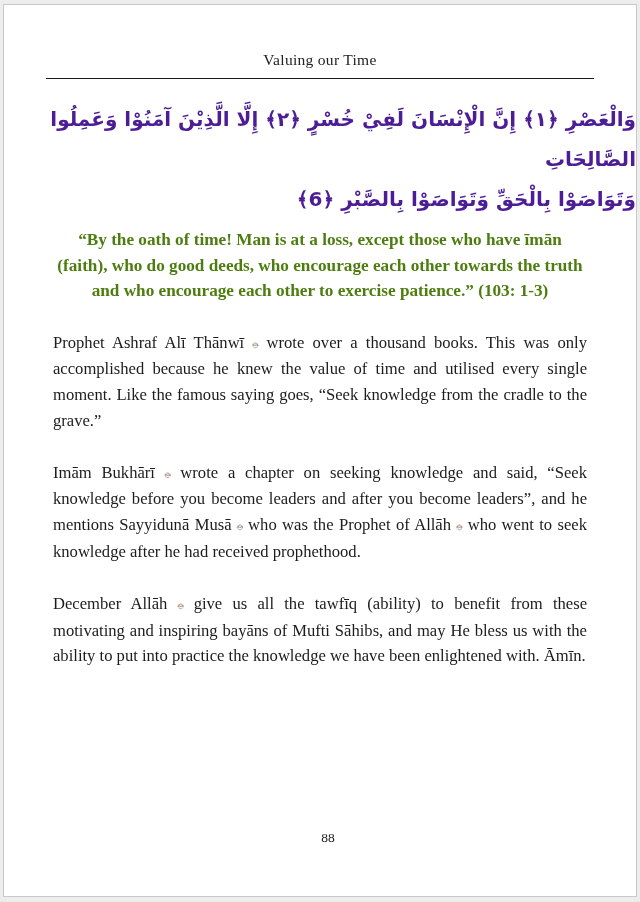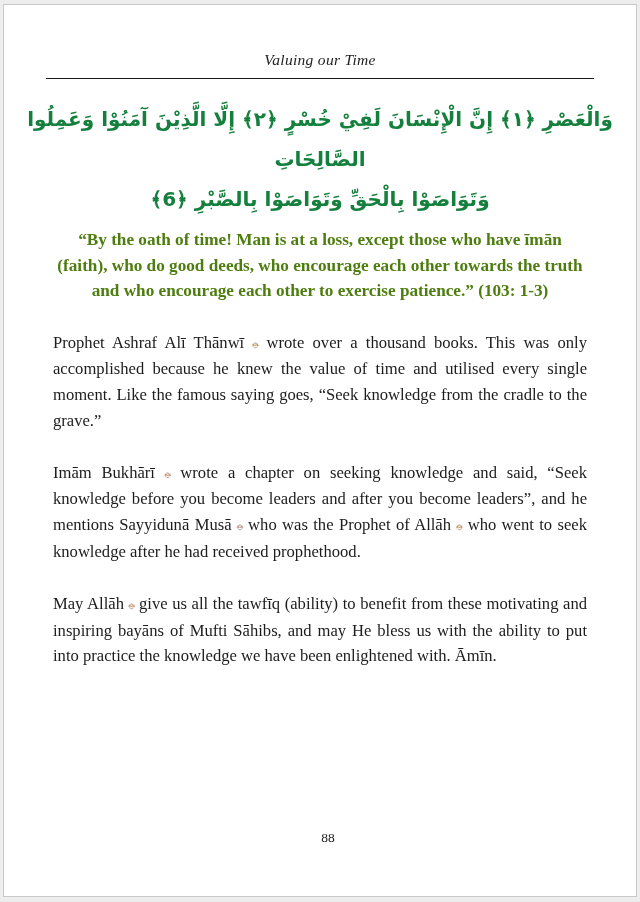--- a/index.html
+++ b/index.html
@@ -18,40 +18,39 @@
     bottom: 5px;
     background: #ffffff;
     border: 1px solid #c9c9c9;
     box-sizing: border-box;
     font-family: "Liberation Serif", "DejaVu Serif", serif;
     color: #1c1c1c;
   }
   .running-head {
     margin-top: 46px;
     text-align: center;
-    font-style: italic;
     font-size: 15.5px;
     letter-spacing: 0.3px;
     color: #222222;
   }
   .head-rule {
     width: 548px;
     margin: 9px auto 0 auto;
     border: none;
     border-top: 1.6px solid #161616;
   }
   .arabic-block {
     margin-top: 20px;
-    text-align: center;
+    text-align: right;
     direction: rtl;
     font-family: "DejaVu Sans", sans-serif;
     font-weight: 700;
     font-size: 20px;
     line-height: 40px;
-    color: #15803d;
+    color: #4c1d95;
   }
   .translation {
     width: 528px;
     margin: 8px auto 0 auto;
     text-align: center;
     font-weight: bold;
     font-size: 17.2px;
     line-height: 25.5px;
     color: #4d7c0f;
   }
@@ -99,19 +98,19 @@
   </div>
 
   <div class="translation">“By the oath of time! Man is at a loss, except those who have īmān (faith), who do good deeds, who encourage each other towards the truth and who encourage each other to exercise patience.” (103: 1-3)</div>
 
   <div class="body-text">
 
     <p><span>Prophet Ashraf Alī Thānwī </span><span class="hon">۞</span><span> wrote over a thousand books. This was only accomplished because he knew the value of time and utilised every single moment. Like the famous saying goes, “Seek knowledge from the cradle to the grave.”</span></p>
 
     <p><span>Imām Bukhārī </span><span class="hon">۞</span><span> wrote a chapter on seeking knowledge and said, “Seek knowledge before you become leaders and after you become leaders”, and he mentions Sayyidunā Musā </span><span class="hon">۞</span><span> who was the Prophet of Allāh </span><span class="hon">۞</span><span> who went to seek knowledge after he had received prophethood.</span></p>
 
-    <p><span>May Allāh </span><span class="hon">۞</span><span> give us all the tawfīq (ability) to benefit from these motivating and inspiring bayāns of Mufti Sāhibs, and may He bless us with the ability to put into practice the knowledge we have been enlightened with. Āmīn.</span></p>
+    <p><span>December Allāh </span><span class="hon">۞</span><span> give us all the tawfīq (ability) to benefit from these motivating and inspiring bayāns of Mufti Sāhibs, and may He bless us with the ability to put into practice the knowledge we have been enlightened with. Āmīn.</span></p>
 
   </div>
 
   <div class="page-number">88</div>
 
 </div>
 
 </body></html>

